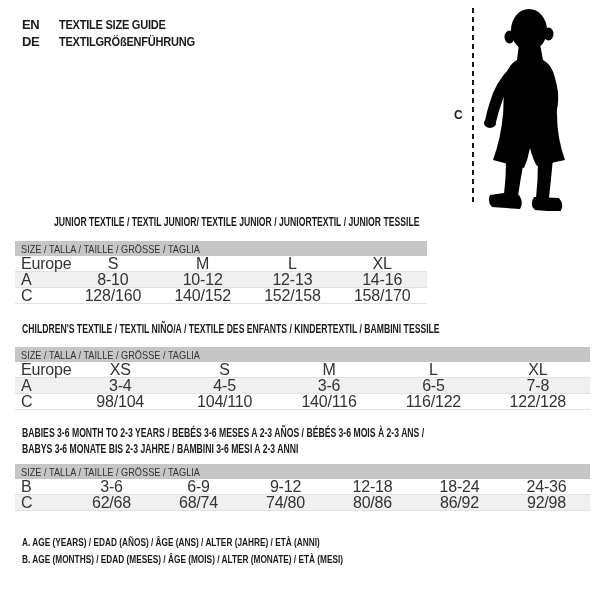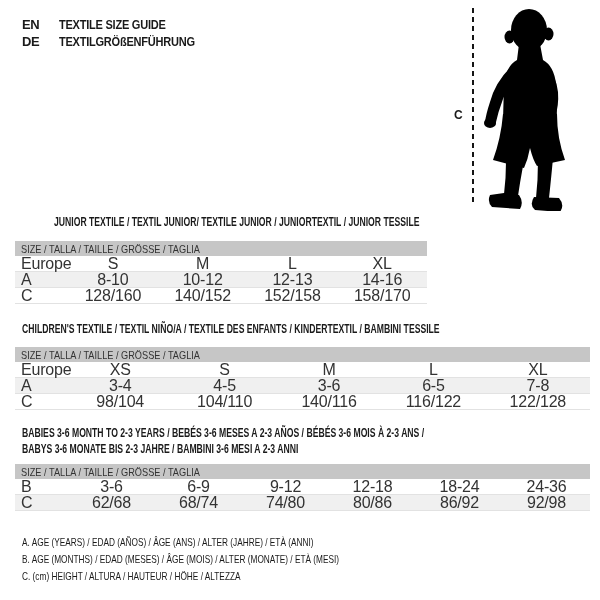--- a/index.html
+++ b/index.html
@@ -32,21 +32,21 @@
               padding-left:6px; font-size:11.5px; color:#333333; box-sizing:border-box; }
   .tbl-head .condh { display:inline-block; transform:scaleX(0.8); transform-origin:0 50%; white-space:nowrap; }
   .tbl-row { display:flex; height:16px; align-items:center; font-size:16px; color:#333333;
              border-bottom:1px solid #e2e2e2; box-sizing:border-box; letter-spacing:-0.2px; }
   .tbl-row.alt { background:#f0f0f0; }
   .cl { width:53px; padding-left:6px; box-sizing:border-box; }
   .cv { flex:1; text-align:center; }
 
   
   .notes { left:22px; top:536px; }
-  .note-line { height:17px; font-size:11.5px; font-weight:normal; white-space:nowrap; }
+  .note-line { height:17px; font-size:11.5px; font-weight:bold; white-space:nowrap; }
 </style>
 </head>
 <body>
 
 <div class="abs lang-block">
   <div class="lang-row">
     <span class="lang-code">EN</span>
     <span class="lang-title">TEXTILE SIZE GUIDE</span>
   </div>
   <div class="lang-row">
@@ -166,16 +166,13 @@
   </div>
 </div>
 
 <div class="abs notes">
   <div class="note-line">
     <span class="cond">A. AGE (YEARS) / EDAD (AÑOS) / ÂGE (ANS) / ALTER (JAHRE) / ETÀ (ANNI)</span>
   </div>
   <div class="note-line">
     <span class="cond">B. AGE (MONTHS) / EDAD (MESES) / ÂGE (MOIS) / ALTER (MONATE) / ETÀ (MESI)</span>
   </div>
-  <div class="note-line">
-    <span class="cond">C. (cm) HEIGHT / ALTURA / HAUTEUR / HÖHE / ALTEZZA</span>
-  </div>
 </div>
 
 </body></html>

